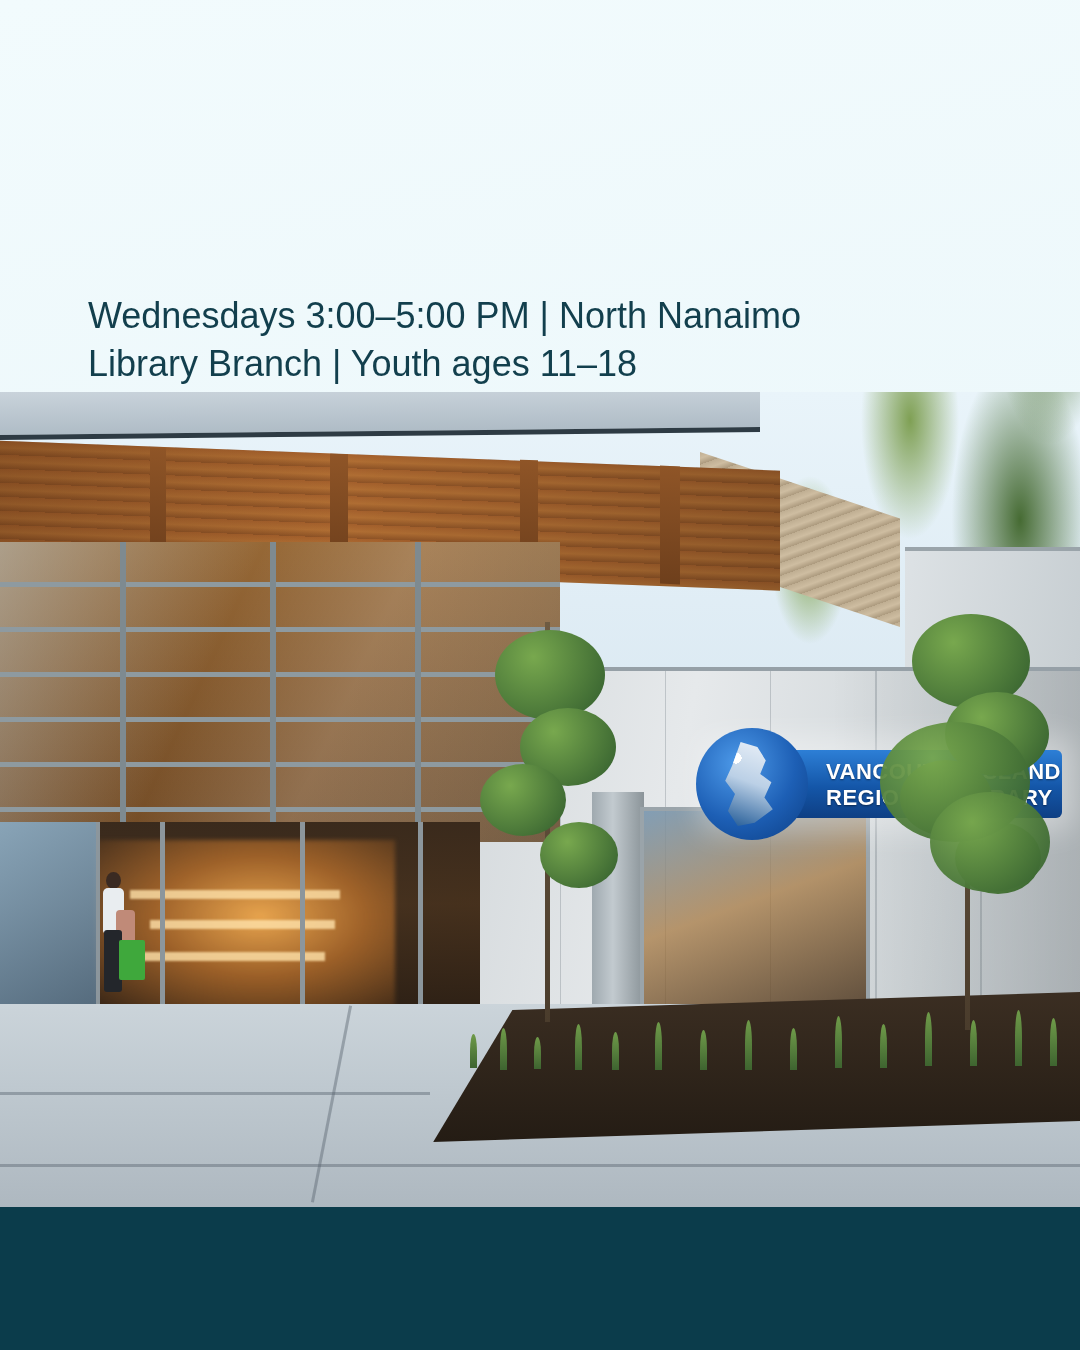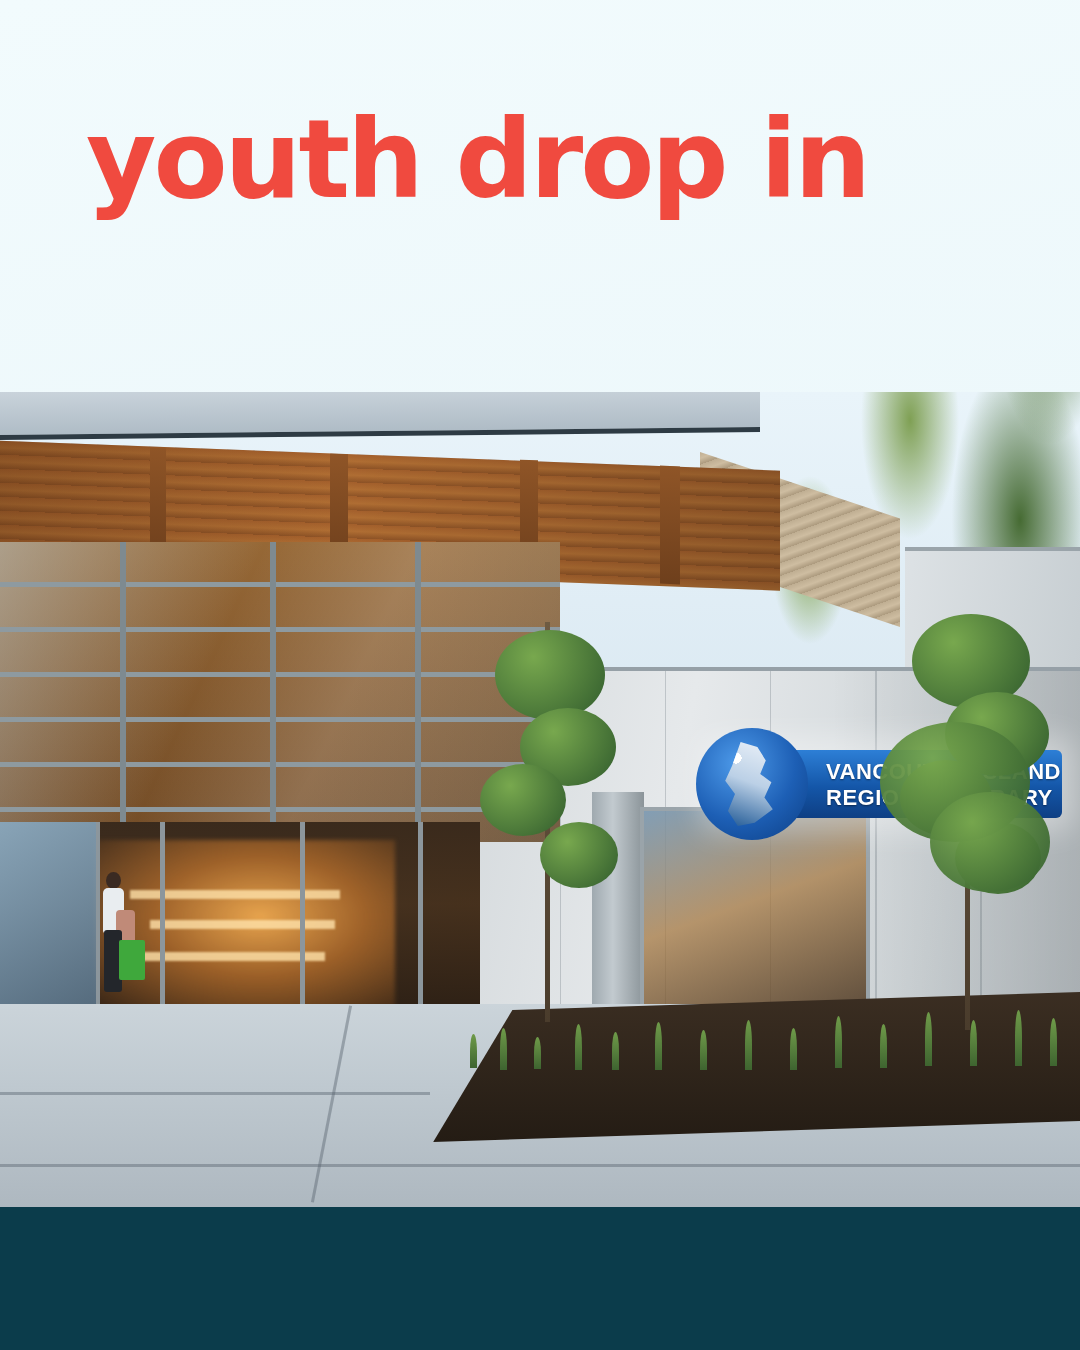--- a/index.html
+++ b/index.html
@@ -309,21 +309,21 @@
     <div class="leafclump" style="left:912px;top:222px;width:118px;height:94px;"></div>
     <div class="leafclump" style="left:945px;top:300px;width:104px;height:84px;"></div>
     <div class="leafclump" style="left:900px;top:368px;width:92px;height:76px;"></div>
     <div class="leafclump" style="left:955px;top:430px;width:86px;height:72px;"></div>
 
     <div class="leafclump" style="left:880px;top:330px;width:150px;height:120px;opacity:.95;"></div>
     <div class="leafclump" style="left:930px;top:400px;width:120px;height:100px;opacity:.95;"></div>
 
   </div>
 
-  <div class="headline">youth drop in</div>
+  <div class="details">Wednesdays 3:00–5:00 PM  |  North Nanaimo Library Branch  |  Youth ages 11–18</div>
 
   <div class="footer">
     
 
     
   </div>
 
 </div>
 
 </body></html>

